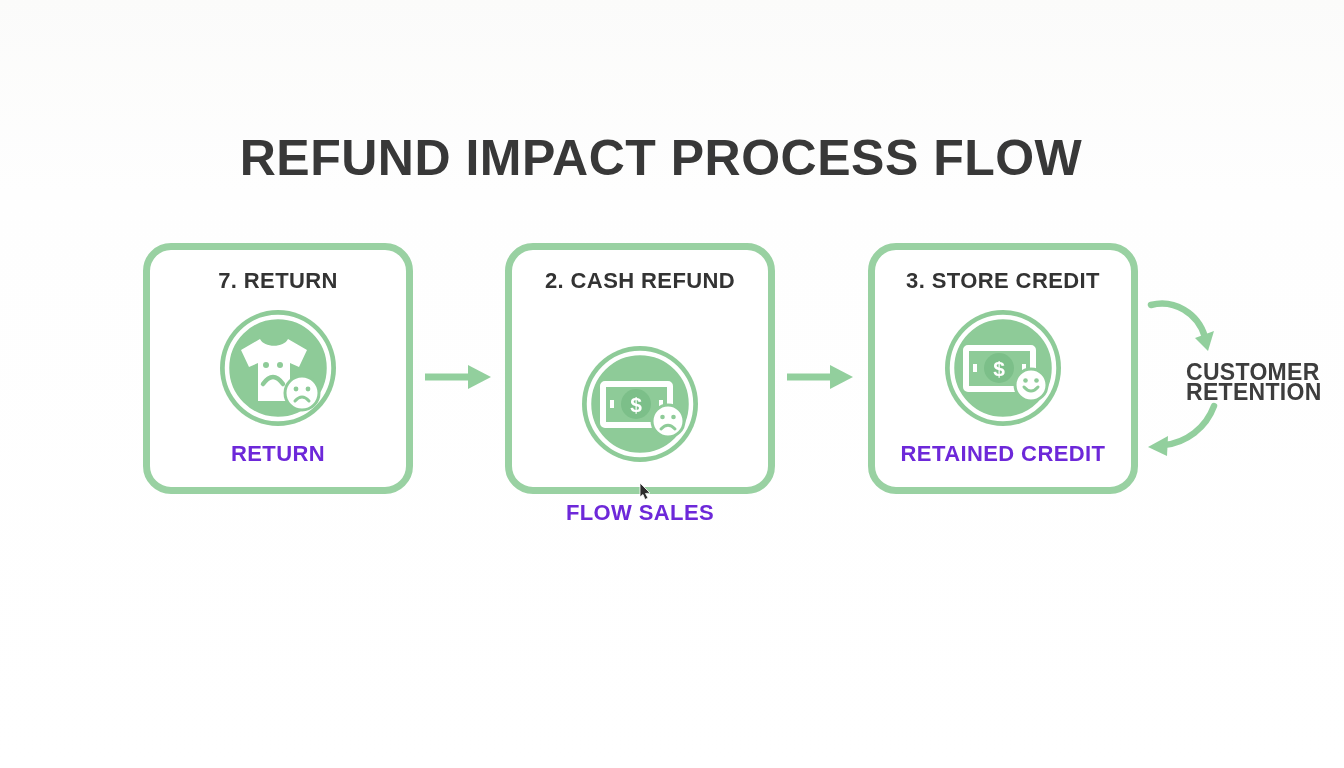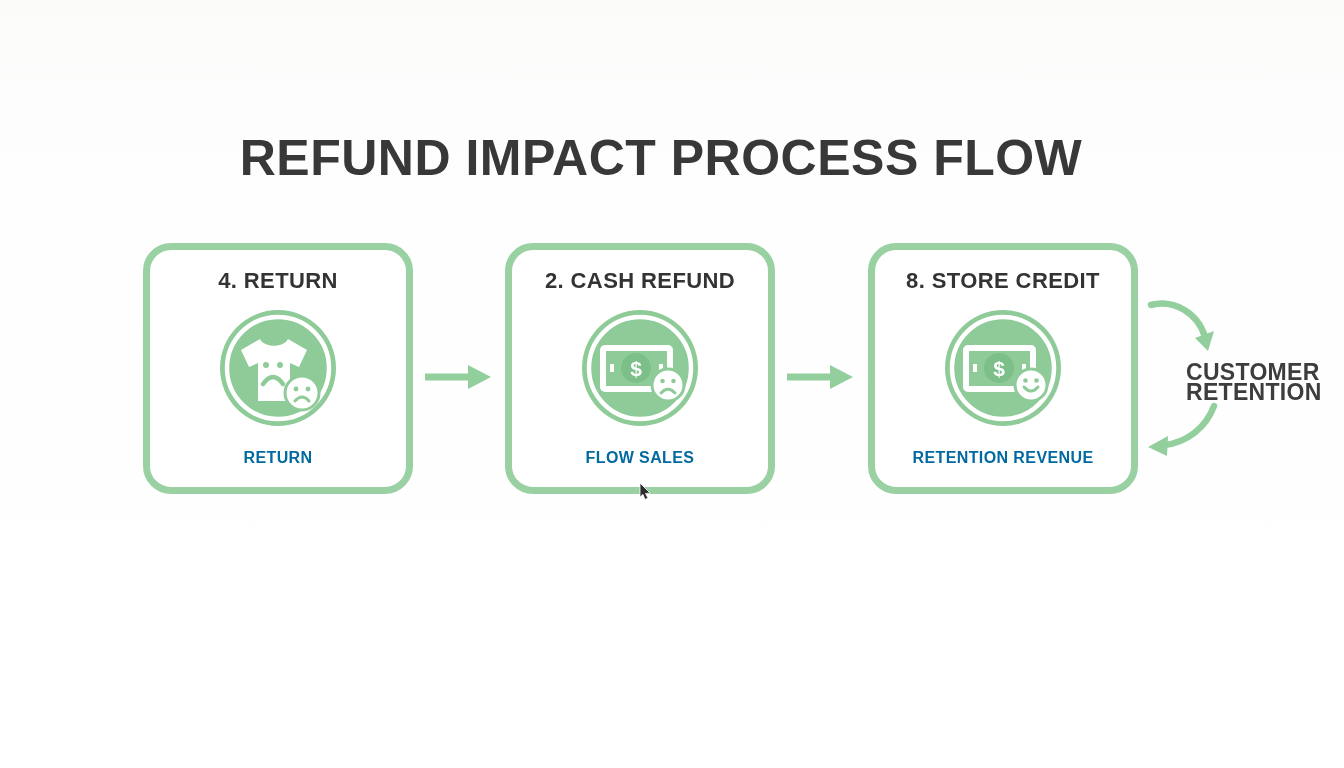--- a/index.html
+++ b/index.html
@@ -14,30 +14,30 @@
     text-align:center;font-size:50px;font-weight:bold;color:#383838;
     letter-spacing:0.5px;white-space:nowrap;
   }
   .step-box{
     position:absolute;top:243px;width:270px;height:251px;
     box-sizing:border-box;border:7px solid #99d1a2;border-radius:28px;
     background:#ffffff;
     display:flex;flex-direction:column;align-items:center;
   }
   .step-box.b1{left:143px;}
-  .step-box.b2{left:505px;}
+  .step-box.b2{left:505px;gap:36px;}
   .step-box.b3{left:868px;}
   .step-heading{
     margin-top:18px;font-size:22px;font-weight:bold;color:#333333;
     letter-spacing:0.4px;white-space:nowrap;
   }
   .icon-wrap{margin-top:14px;width:120px;height:120px;}
   .step-caption{
-    margin-top:auto;margin-bottom:20px;font-size:16px;font-weight:bold;
-    color:#0369a1;letter-spacing:0.4px;white-space:nowrap;
+    margin-top:auto;margin-bottom:20px;font-size:22px;font-weight:bold;
+    color:#6d28d9;letter-spacing:0.4px;white-space:nowrap;
   }
   .arrow-straight{position:absolute;top:356px;width:70px;height:42px;}
   .arrow-straight.a1{left:423px;}
   .arrow-straight.a2{left:785px;}
   .arc{position:absolute;}
   .arc.top{left:1144px;top:295px;width:80px;height:62px;}
   .arc.bottom{left:1142px;top:400px;width:84px;height:62px;}
   .cycle-text{
     position:absolute;left:1186px;top:363px;width:120px;
     font-size:23px;font-weight:bold;color:#3d3d3d;line-height:19.5px;
@@ -46,21 +46,21 @@
   .cursor-artifact{position:absolute;left:639px;top:483px;width:14px;height:17px;}
 </style>
 </head>
 <body>
 
 <div class="stage">
 
   <div class="title">REFUND IMPACT PROCESS FLOW</div>
 
   <div class="step-box b1">
-    <div class="step-heading">4. RETURN</div>
+    <div class="step-heading">7. RETURN</div>
     <div class="icon-wrap">
       <svg viewBox="0 0 120 120" width="120" height="120">
         <circle cx="60" cy="60" r="58" fill="#8ecb98"></circle>
         <circle cx="60" cy="60" r="51" fill="none" stroke="#ffffff" stroke-width="4.5"></circle>
         <g>
           <path d="M42 31 L23 42 L31 59 L40 55 L40 93 L72 93 L72 55 L81 59 L89 42 L70 31 C66 40 46 40 42 31 Z" fill="#ffffff"></path>
           <circle cx="48" cy="57" r="3" fill="#8ecb98"></circle>
           <circle cx="62" cy="57" r="3" fill="#8ecb98"></circle>
           <path d="M45 76 Q55 62 65 76" stroke="#8ecb98" stroke-width="4.5" fill="none" stroke-linecap="round"></path>
         </g>
@@ -103,41 +103,41 @@
     </div>
     <div class="step-caption">FLOW SALES</div>
   </div>
 
   <svg class="arrow-straight a2" viewBox="0 0 70 42">
     <line x1="2" y1="21" x2="47" y2="21" stroke="#92cf9d" stroke-width="7"></line>
     <polygon points="68,21 45,9 45,33" fill="#92cf9d"></polygon>
   </svg>
 
   <div class="step-box b3">
-    <div class="step-heading">8. STORE CREDIT</div>
+    <div class="step-heading">3. STORE CREDIT</div>
     <div class="icon-wrap">
       <svg viewBox="0 0 120 120" width="120" height="120">
         <circle cx="60" cy="60" r="58" fill="#8ecb98"></circle>
         <circle cx="60" cy="60" r="51" fill="none" stroke="#ffffff" stroke-width="4.5"></circle>
         <g>
           <rect x="23" y="40" width="67" height="41" rx="2" fill="none" stroke="#ffffff" stroke-width="6"></rect>
           <rect x="30" y="56" width="4" height="8" fill="#ffffff"></rect>
           <rect x="79" y="56" width="4" height="8" fill="#ffffff"></rect>
           <circle cx="56" cy="60" r="15" fill="#7cbf89"></circle>
           <text x="56" y="68" text-anchor="middle" font-family="Liberation Sans, sans-serif" font-size="21" font-weight="bold" fill="#ffffff">$</text>
         </g>
         <g>
           <circle cx="88" cy="77" r="16" fill="#ffffff" stroke="#8ecb98" stroke-width="3"></circle>
           <circle cx="82.5" cy="72.5" r="2.3" fill="#8ecb98"></circle>
           <circle cx="93.5" cy="72.5" r="2.3" fill="#8ecb98"></circle>
           <path d="M81 79 Q88 87 95 79" stroke="#8ecb98" stroke-width="3" fill="none" stroke-linecap="round"></path>
         </g>
       </svg>
     </div>
-    <div class="step-caption">RETENTION REVENUE</div>
+    <div class="step-caption">RETAINED CREDIT</div>
   </div>
 
   <svg class="arc top" viewBox="0 0 80 62">
     <path d="M7 10 C30 4 54 18 61 42" stroke="#92cf9d" stroke-width="6.5" fill="none" stroke-linecap="round"></path>
     <polygon points="64,56 70,36 51,43" fill="#92cf9d"></polygon>
   </svg>
 
   <div class="cycle-text">CUSTOMER RETENTION</div>
 
   <svg class="arc bottom" viewBox="0 0 84 62">

